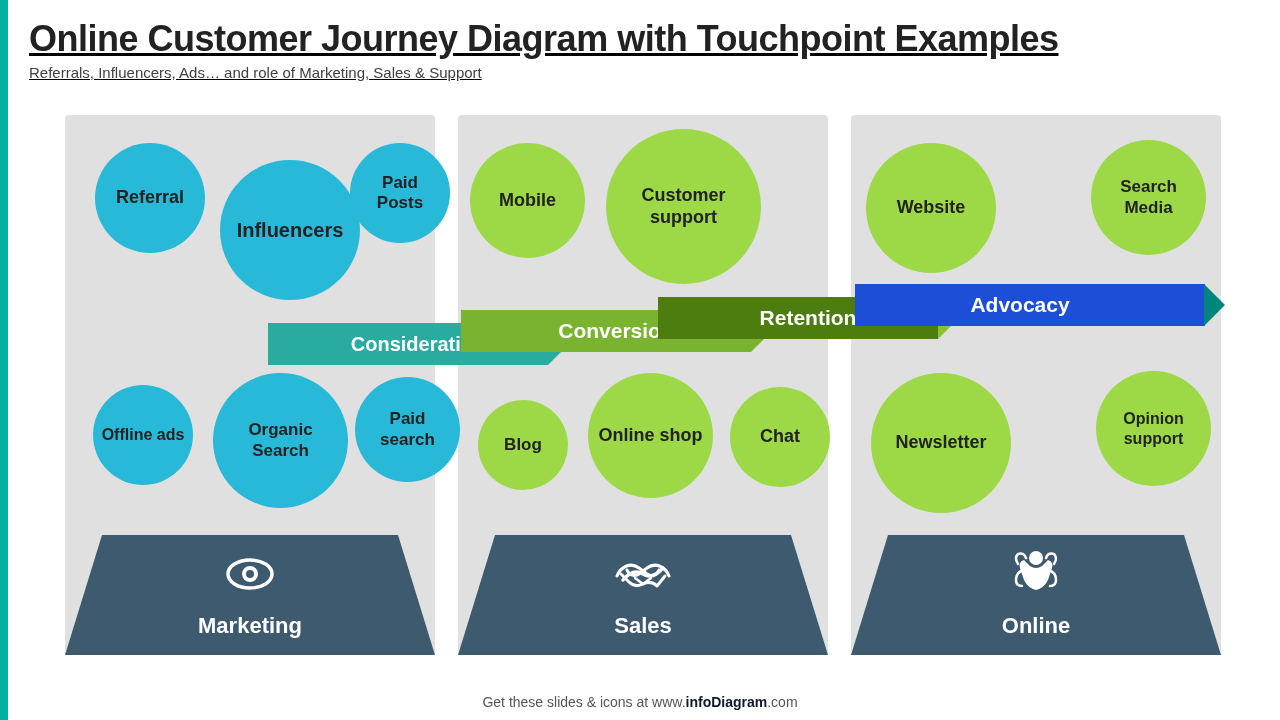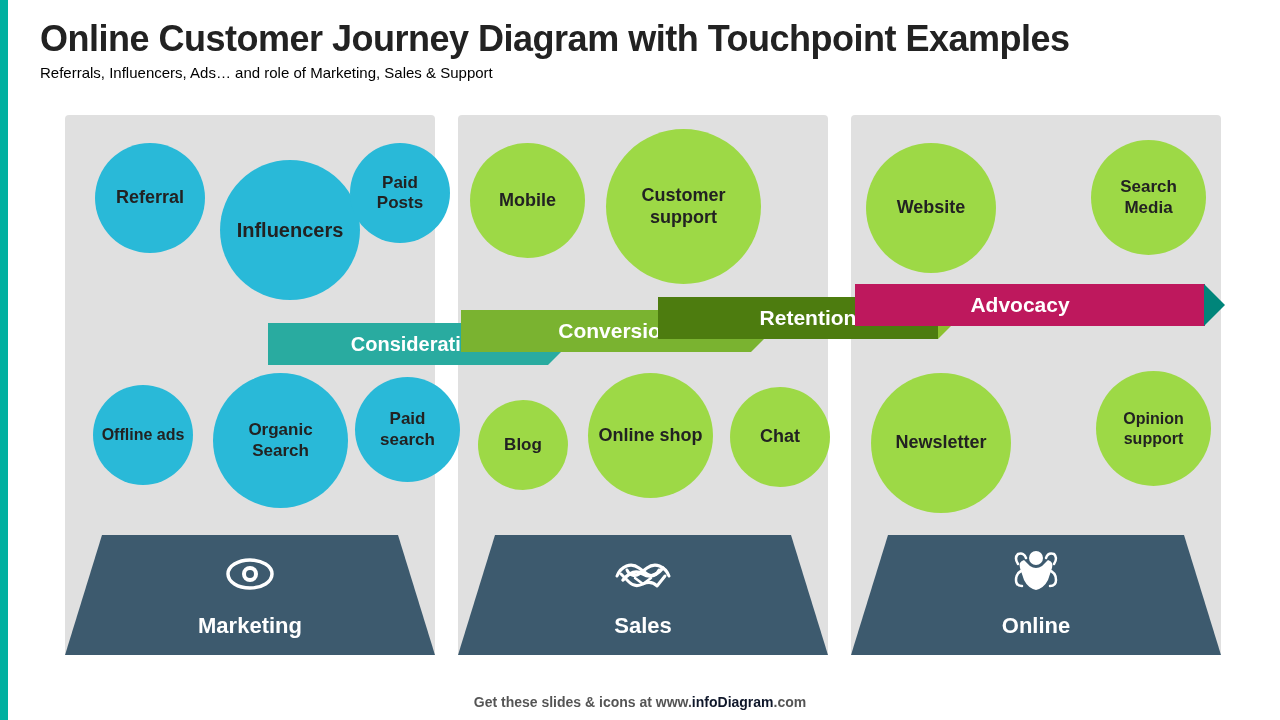--- a/index.html
+++ b/index.html
@@ -16,31 +16,31 @@
     .left-bar {
       position: absolute;
       left: 0; top: 0;
       width: 8px; height: 100%;
       background: #00b0a0;
     }
 
     
     .header {
       position: absolute;
-      top: 18px; left: 40px;
+      top: 18px; left: 29px; text-decoration: underline;
     }
     .header h1 {
       font-size: 36px;
       font-weight: 700;
       color: #222;
       letter-spacing: -0.5px;
     }
     .header p {
       font-size: 15px;
-      color: #000000;
+      color: #404040;
       margin-top: 4px;
     }
 
     
     .diagram {
       position: absolute;
       top: 115px; left: 65px;
       width: 1155px;
       height: 565px;
     }
@@ -154,21 +154,21 @@
       background: #4d7c0f;
       left: 593px;
       top: 182px;
       width: 280px;
       padding-left: 20px;
       font-size: 21px;
     }
     .banner-retention::after { border-left-color: #8cc030; }
 
     .banner-advocacy {
-      background: #be185d;
+      background: #1d4ed8;
       left: 790px;
       top: 169px;
       width: 350px;
       padding-right: 20px;
       font-size: 21px;
       justify-content: center;
     }
     .banner-advocacy::after {
       border-left-color: #00857a;
       right: -20px;
@@ -178,21 +178,21 @@
     .footer {
       position: absolute;
       bottom: 10px;
       left: 50%;
       transform: translateX(-50%);
       font-size: 14px;
       color: #999;
       white-space: nowrap;
     }
     .footer span {
-      font-weight: 700;
+      font-weight: 400;
       color: #555;
     }
   </style>
 </head>
 <body>
 
 <div class="left-bar"></div>
 
 <div class="header">
   <h1>Online Customer Journey Diagram with Touchpoint Examples</h1>

